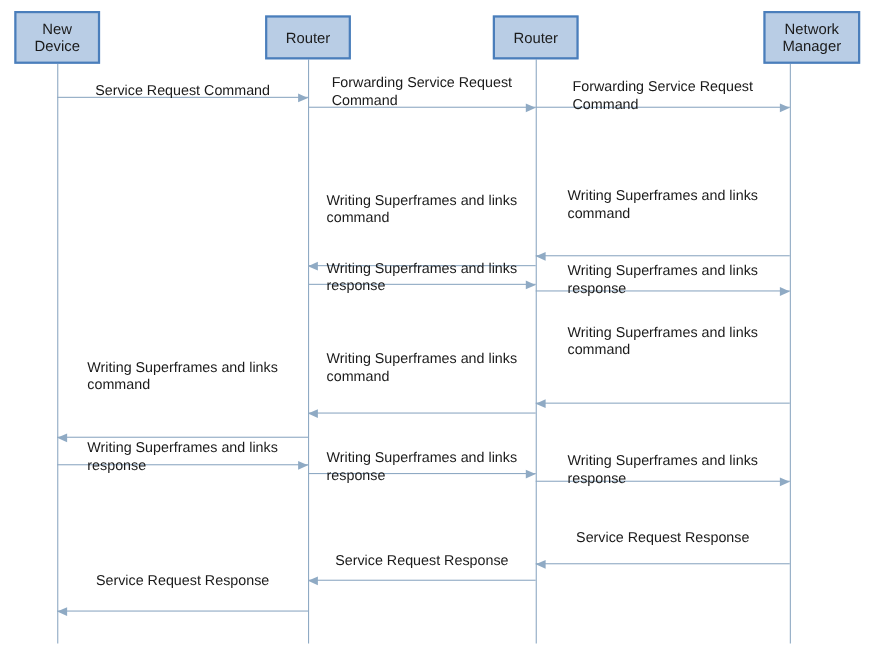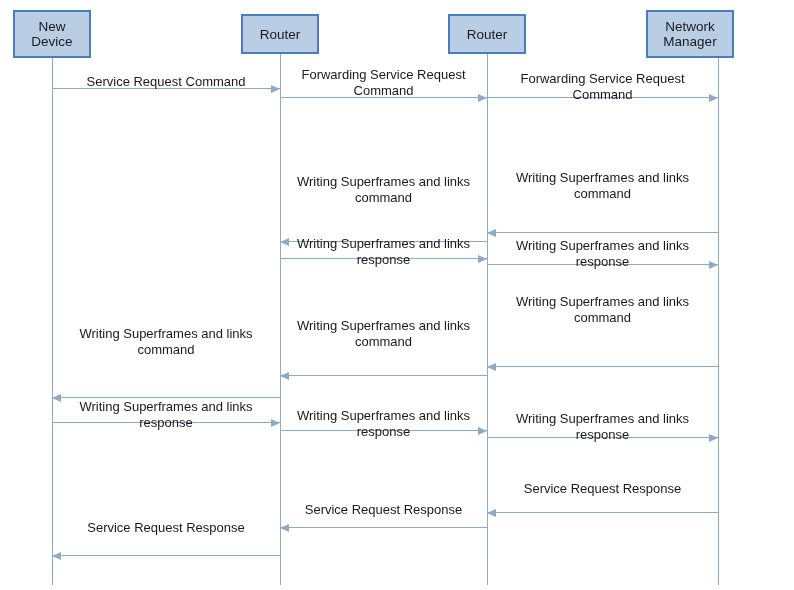--- a/index.html
+++ b/index.html
@@ -81,21 +81,21 @@
     border-right: 9px solid #8faac4;
   }
 
   
   .msg-label {
     position: absolute;
     box-sizing: border-box;
     color: #1a1a1a;
     font-size: 13px;
     line-height: 16px;
-    text-align: center;
+    text-align: left;
     white-space: pre-line;
   }
 </style>
 </head>
 <body>
 
 <div id="canvas">
     <div class="lifeline" style="left: 52px; top: 58px; height: 527px; background: rgb(143, 170, 196);"></div>
     <div class="lifeline" style="left: 280px; top: 54px; height: 531px; background: rgb(143, 170, 196);"></div>
     <div class="lifeline" style="left: 487px; top: 54px; height: 531px; background: rgb(143, 170, 196);"></div>
@@ -157,15 +157,15 @@
     <div class="msg-line" style="left: 280px; top: 527px; width: 207px; background: rgb(143, 170, 196);"></div>
     <div class="arrow-head left" style="top: 523.5px; left: 280px; border-right-color: rgb(143, 170, 196);"></div>
     <div class="msg-label" style="left: 280px; width: 207px; top: 484px; height: 34px; display: flex; align-items: flex-end; justify-content: center; color: rgb(26, 26, 26);">Service Request Response</div>
     <div class="msg-line" style="left: 52px; top: 555px; width: 228px; background: rgb(143, 170, 196);"></div>
     <div class="arrow-head left" style="top: 551.5px; left: 52px; border-right-color: rgb(143, 170, 196);"></div>
     <div class="msg-label" style="left: 52px; width: 228px; top: 502px; height: 34px; display: flex; align-items: flex-end; justify-content: center; color: rgb(26, 26, 26);">Service Request Response</div>
     <div class="participant" style="left: 13px; top: 10px; width: 78px; height: 48px; background: rgb(185, 205, 229); border-color: rgb(74, 126, 187);">New
 Device</div>
     <div class="participant" style="left: 241px; top: 14px; width: 78px; height: 40px; background: rgb(185, 205, 229); border-color: rgb(74, 126, 187);">Router</div>
     <div class="participant" style="left: 448px; top: 14px; width: 78px; height: 40px; background: rgb(185, 205, 229); border-color: rgb(74, 126, 187);">Router</div>
-    <div class="participant" style="left: 646px; top: 10px; width: 88px; height: 48px; background: rgb(185, 205, 229); border-color: rgb(74, 126, 187);">Network
+    <div class="participant" style="left: 694px; top: 10px; width: 88px; height: 48px; background: rgb(185, 205, 229); border-color: rgb(74, 126, 187);">Network
 Manager</div>
   </div>
 
 </body></html>

